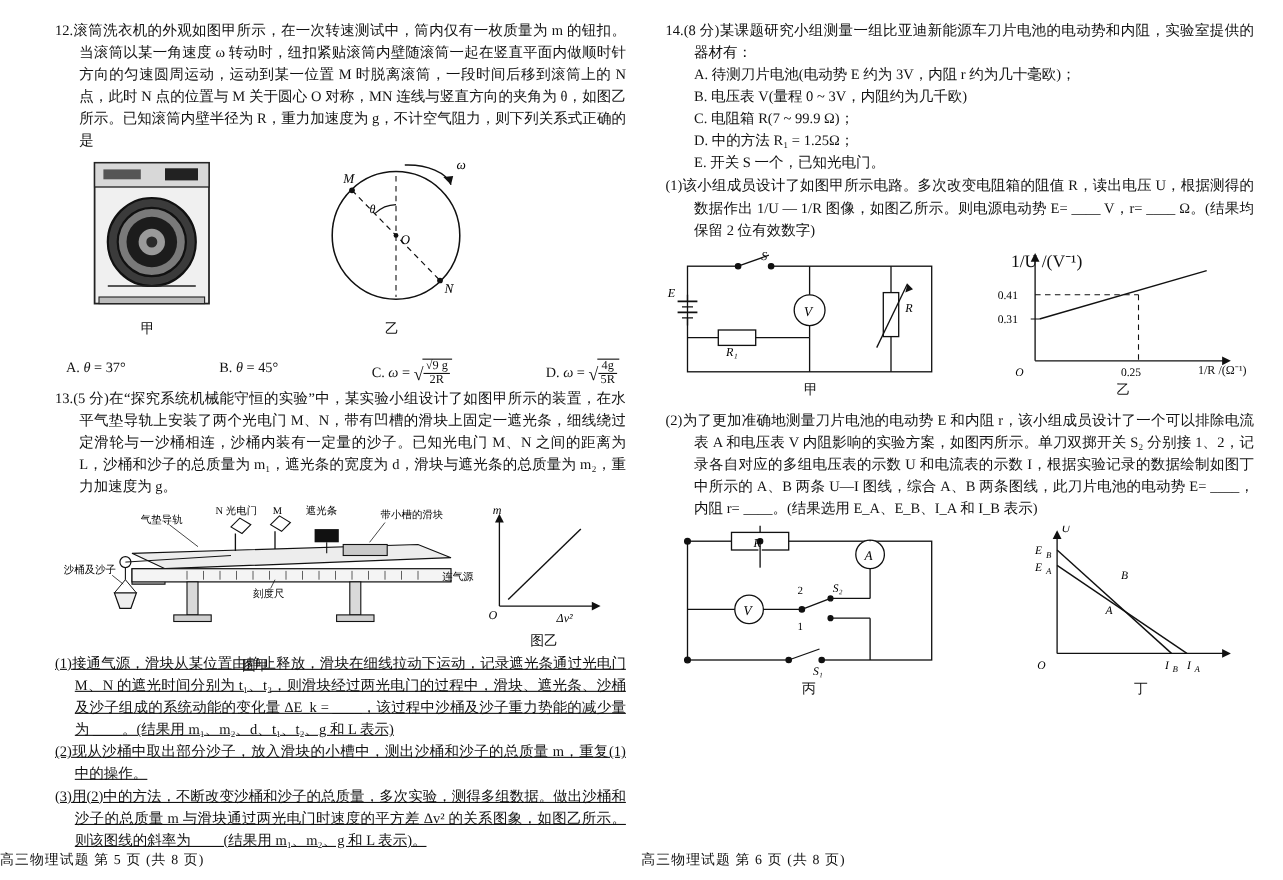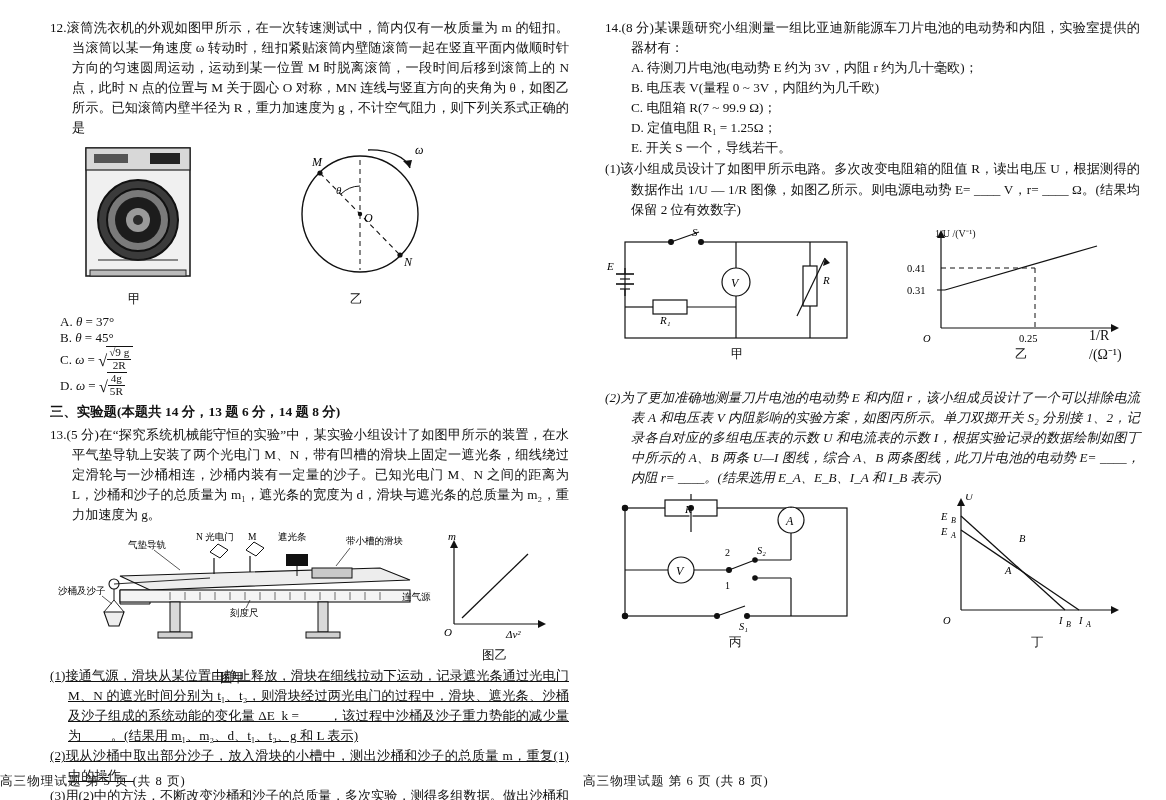--- a/index.html
+++ b/index.html
@@ -46,23 +46,22 @@
     left:0;right:0;
     font-size:12.6px;
     letter-spacing:1px;
   }
   .figure-wrap{position:relative;}
   svg{display:block;}
   .opts{
     display:flex;
     justify-content:space-between;
     font-size:13px;
-    margin-top:8px;
+    margin-top:20px;
     padding:0 6px 0 10px;
-    flex-direction:column;
   }
   .opt{white-space:nowrap;}
   .frac{
     display:inline-block;
     vertical-align:-0.42em;
     text-align:center;
     font-size:0.86em;
     line-height:1.05;
   }
   .frac .n{display:block;border-bottom:1px solid #111;padding:0 2px;}
@@ -154,21 +153,20 @@
         <span class="italic">ω</span> =
         <span class="radsym">√</span><span class="rad"><span class="frac"><span class="n">√9 g</span><span class="d">2R</span></span></span>
       </span>
       <span class="opt">
         <span>D.</span>
         <span class="italic">ω</span> =
         <span class="radsym">√</span><span class="rad"><span class="frac"><span class="n">4g</span><span class="d">5R</span></span></span>
       </span>
     </div>
 
-    <p class="sec-title">三、实验题(本题共 14 分，13 题 6 分，14 题 8 分)</p>
 
     <div class="q">
       <p class="hang" style="padding-left:22px;text-indent:-22px;">
         <span>13.</span><span>(5 分)</span><span>在“探究系统机械能守恒的实验”中，某实验小组设计了如图甲所示的装置，在水平气垫导轨上安装了两个光电门 M、N，带有凹槽的滑块上固定一遮光条，细线绕过定滑轮与一沙桶相连，沙桶内装有一定量的沙子。已知光电门 M、N 之间的距离为 L，沙桶和沙子的总质量为 m₁，遮光条的宽度为 d，滑块与遮光条的总质量为 m₂，重力加速度为 g。</span>
       </p>
     </div>
 
     <div class="figure-wrap" style="margin-top:3px;">
       <svg width="500" height="118" viewBox="0 0 500 118">
 
@@ -267,22 +265,22 @@
   <div class="col right">
 
     <div class="q">
       <p class="hang" style="padding-left:26px;text-indent:-26px;">
         <span>14.</span><span>(8 分)</span><span>某课题研究小组测量一组比亚迪新能源车刀片电池的电动势和内阻，实验室提供的器材有：</span>
       </p>
       <div class="hang2" style="padding-left:26px;">
         <p>A. 待测刀片电池(电动势 E 约为 3V，内阻 r 约为几十毫欧)；</p>
         <p>B. 电压表 V(量程 0 ~ 3V，内阻约为几千欧)</p>
         <p>C. 电阻箱 R(7 ~ 99.9 Ω)；</p>
-        <p>D. 定值电阻 R₁ = 1.25Ω；</p>
-        <p>E. 开关 S 一个，导线若干。</p>
+        <p>D. 中的方法 R₁ = 1.25Ω；</p>
+        <p>E. 开关 S 一个，已知光电门。</p>
       </div>
       <p class="hang" style="padding-left:26px;text-indent:-26px;margin-top:1px;">
         <span>(1)</span><span>该小组成员设计了如图甲所示电路。多次改变电阻箱的阻值 R，读出电压 U，根据测得的数据作出 1/U — 1/R 图像，如图乙所示。则电源电动势 E= ____ V，r= ____ Ω。(结果均保留 2 位有效数字)</span>
       </p>
     </div>
 
     <div class="figure-wrap" style="margin-top:4px;">
       <svg width="534" height="128" viewBox="0 0 534 128">
         <g stroke="#111" fill="none" stroke-width="1.2">
           <rect x="20" y="18" width="222" height="96"></rect>
@@ -330,28 +328,28 @@
           <line x1="430" y1="44" x2="430" y2="104" stroke="#111" stroke-width="1" stroke-dasharray="5,4"></line>
           <line x1="332" y1="66" x2="340" y2="66" stroke="#111" stroke-width="1"></line>
           <text x="302" y="48" font-size="10.5" font-family="'Liberation Serif',serif">0.41</text>
           <text x="302" y="70" font-size="10.5" font-family="'Liberation Serif',serif">0.31</text>
           <text x="414" y="118" font-size="10.5" font-family="'Liberation Serif',serif">0.25</text>
           <text x="318" y="118" font-size="10.5" font-style="italic" font-family="'Liberation Serif',serif">O</text>
           <text x="330" y="-2" font-size="10.5" font-family="'Liberation Serif',serif"></text>
         </g>
       </svg>
       <div style="position:relative;height:0;">
-        <span style="position:absolute;left:330px;top:-126px;font-size:10px;">1/U /(V⁻¹)</span>
-        <span style="position:absolute;left:484px;top:-24px;font-size:14px;">1/R /(Ω⁻¹)</span>
+        <span style="position:absolute;left:314px;top:-126px;font-size:16px;">1/U /(V⁻¹)</span>
+        <span style="position:absolute;left:484px;top:-24px;font-size:11px;">1/R /(Ω⁻¹)</span>
         <span style="position:absolute;left:126px;top:-6px;font-size:12.5px;">甲</span>
         <span style="position:absolute;left:410px;top:-6px;font-size:12.5px;">乙</span>
       </div>
     </div>
 
-    <p class="hang" style="padding-left:26px;text-indent:-26px;margin-top:36px;font-style:italic;">
+    <p class="hang" style="padding-left:26px;text-indent:-26px;margin-top:20px;">
       <span>(2)</span><span>为了更加准确地测量刀片电池的电动势 E 和内阻 r，该小组成员设计了一个可以排除电流表 A 和电压表 V 内阻影响的实验方案，如图丙所示。单刀双掷开关 S₂ 分别接 1、2，记录各自对应的多组电压表的示数 U 和电流表的示数 I，根据实验记录的数据绘制如图丁中所示的 A、B 两条 U—I 图线，综合 A、B 两条图线，此刀片电池的电动势 E= ____，内阻 r= ____。(结果选用 E_A、E_B、I_A 和 I_B 表示)</span>
     </p>
 
     <div class="figure-wrap" style="margin-top:6px;">
       <svg width="534" height="140" viewBox="0 0 534 140">
         <g stroke="#111" fill="none" stroke-width="1.2">
           <rect x="20" y="14" width="222" height="108"></rect>
 
           <circle cx="20" cy="14" r="2.6" fill="#111"></circle>
           <circle cx="20" cy="122" r="2.6" fill="#111"></circle>

